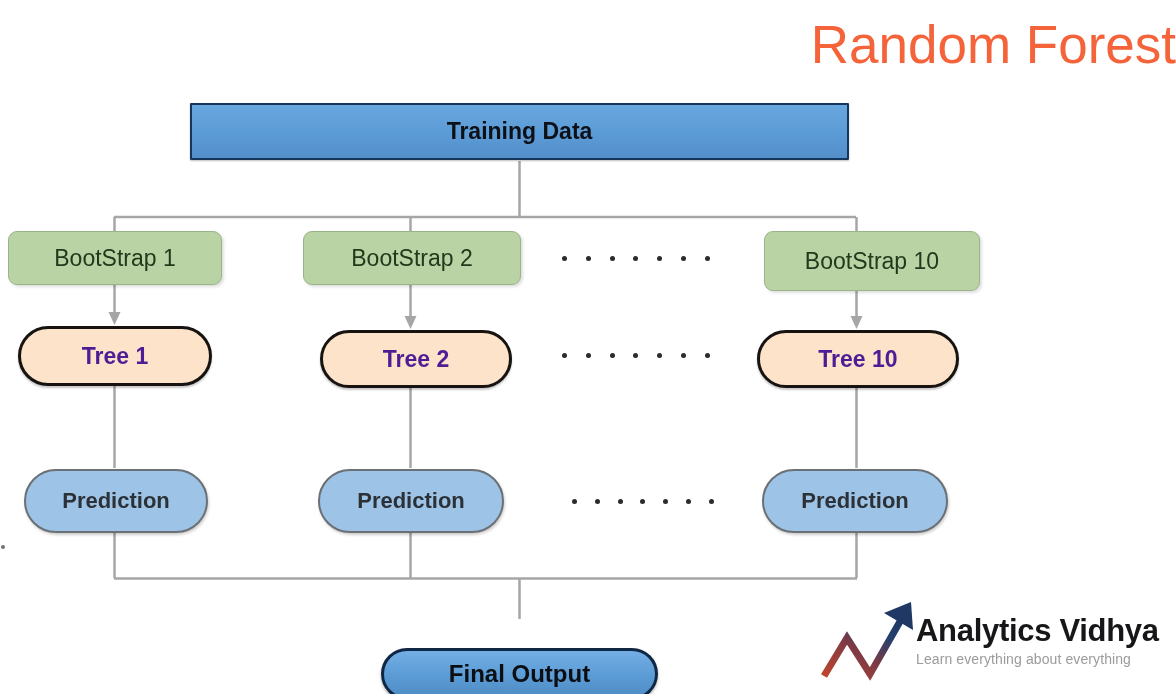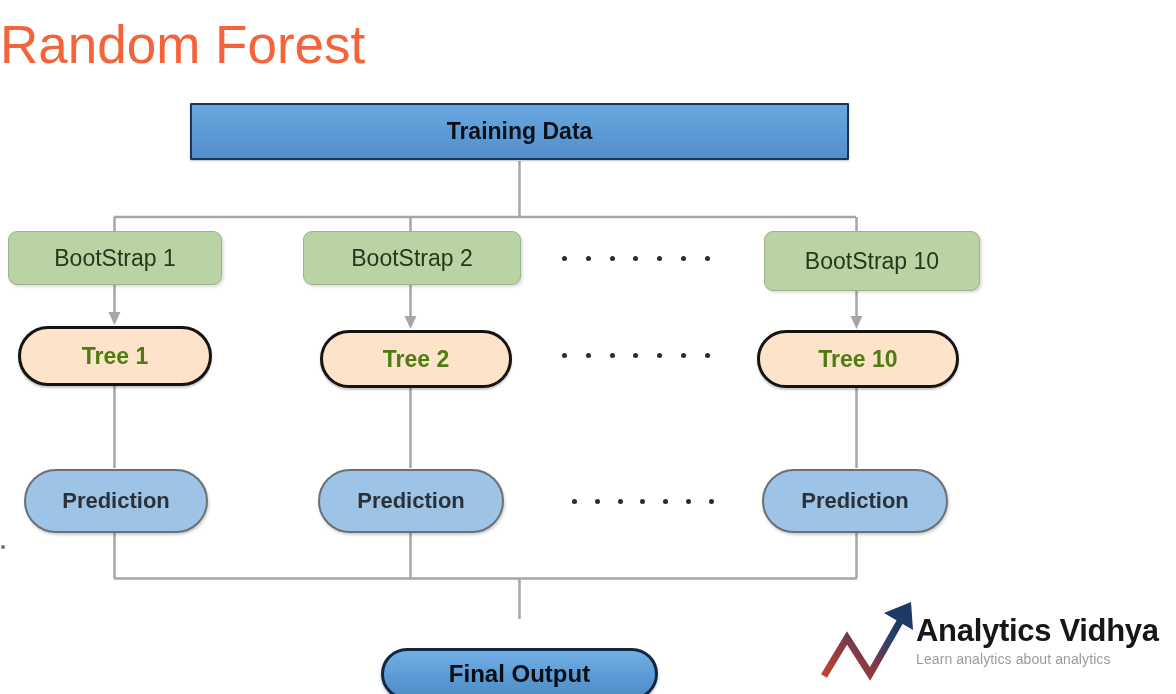--- a/index.html
+++ b/index.html
@@ -17,21 +17,21 @@
     background: #ffffff;
     overflow: hidden;
   }
 
   
   #title {
     position: absolute;
     left: 0;
     top: 13px;
     width: 1176px;
-    text-align: left;
+    text-align: right;
     font-size: 53px;
     font-weight: 400;
     color: #f4633a;
     letter-spacing: 0px;
     line-height: 64px;
     white-space: nowrap;
   }
 
   
   #wires {
@@ -74,21 +74,21 @@
     font-weight: normal;
     font-size: 23px;
     box-shadow: 2px 2px 3px rgba(0,0,0,0.13);
   }
 
   
   .n-tree {
     background: #fce3ca;
     border: 3px solid #171310;
     border-radius: 40px;
-    color: #4d7c0f;
+    color: #4c1d95;
     font-weight: bold;
     font-size: 23px;
     box-shadow: 0 2px 2px rgba(0,0,0,0.22);
   }
 
   
   .n-prediction {
     background: #9dc3e6;
     border: 2px solid #6a7076;
     border-radius: 40px;
@@ -294,17 +294,17 @@
           <stop offset="45%" stop-color="#7a3a46"></stop>
           <stop offset="75%" stop-color="#25406e"></stop>
           <stop offset="100%" stop-color="#1f3864"></stop>
         </linearGradient>
       </defs>
       <path d="M 6 80 L 29 42 L 52 78 L 84 22" fill="none" stroke="url(#mkgrad)" stroke-width="7" stroke-linejoin="miter" stroke-linecap="butt"></path>
       <polygon points="93,6 95,34 66,17" fill="#1f3864"></polygon>
     </svg>
     <div id="logo-words">
       <div id="logo-name">Analytics Vidhya</div>
-      <div id="logo-tag">Learn analytics about analytics</div>
+      <div id="logo-tag">Learn everything about everything</div>
     </div>
   </div>
 
 </div>
 
 </body></html>

